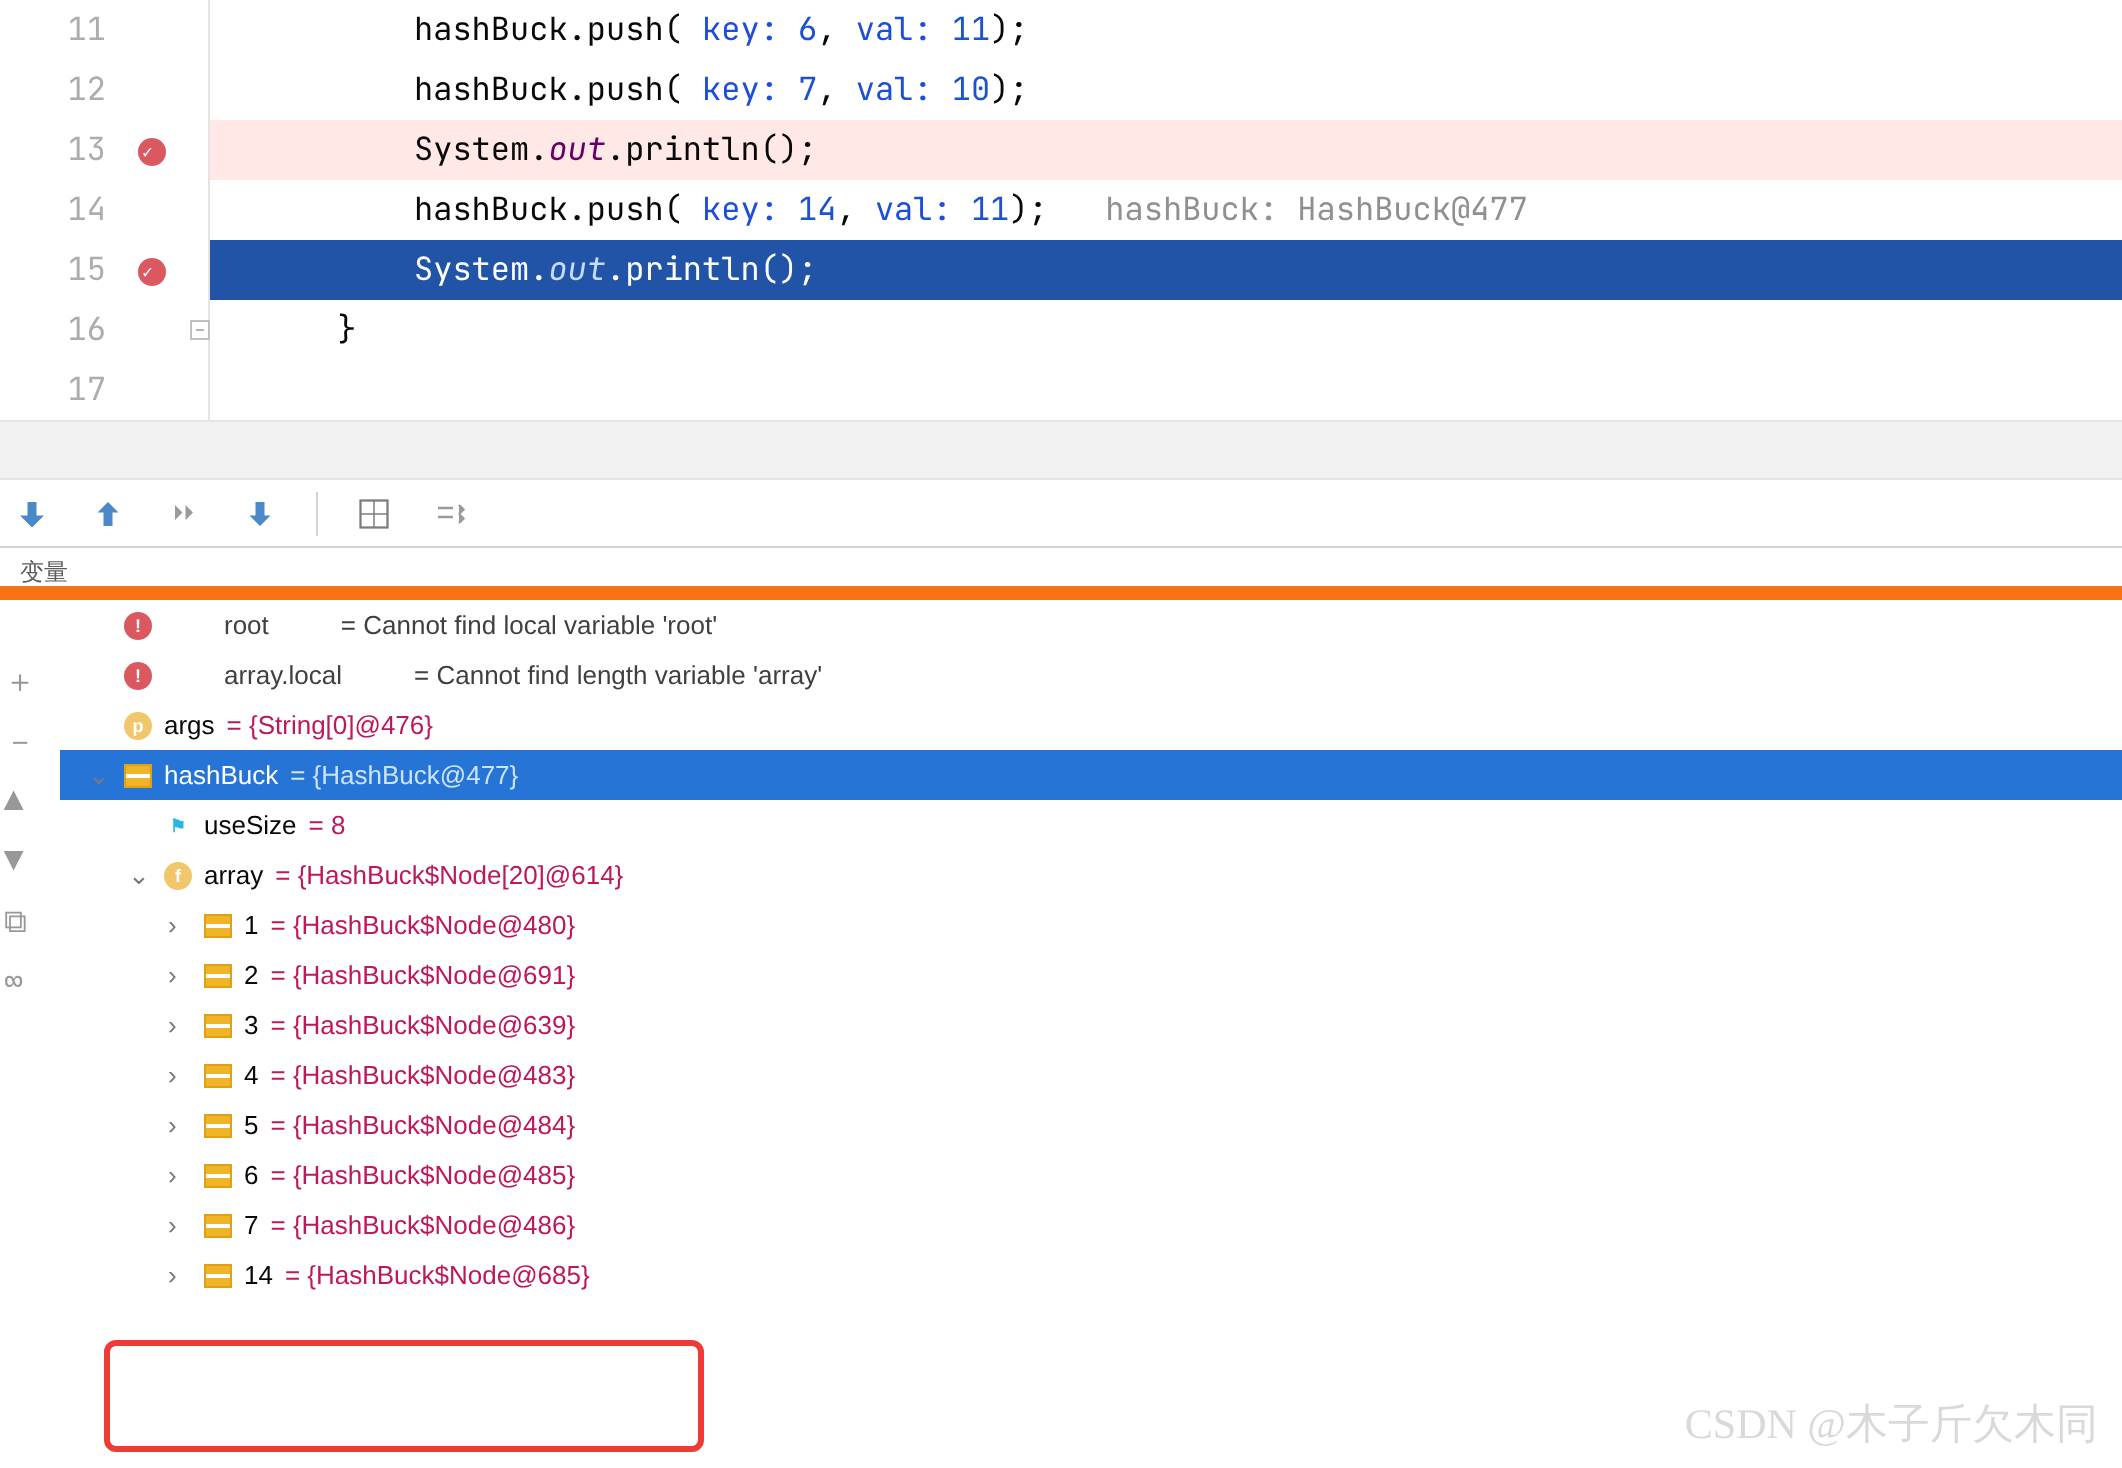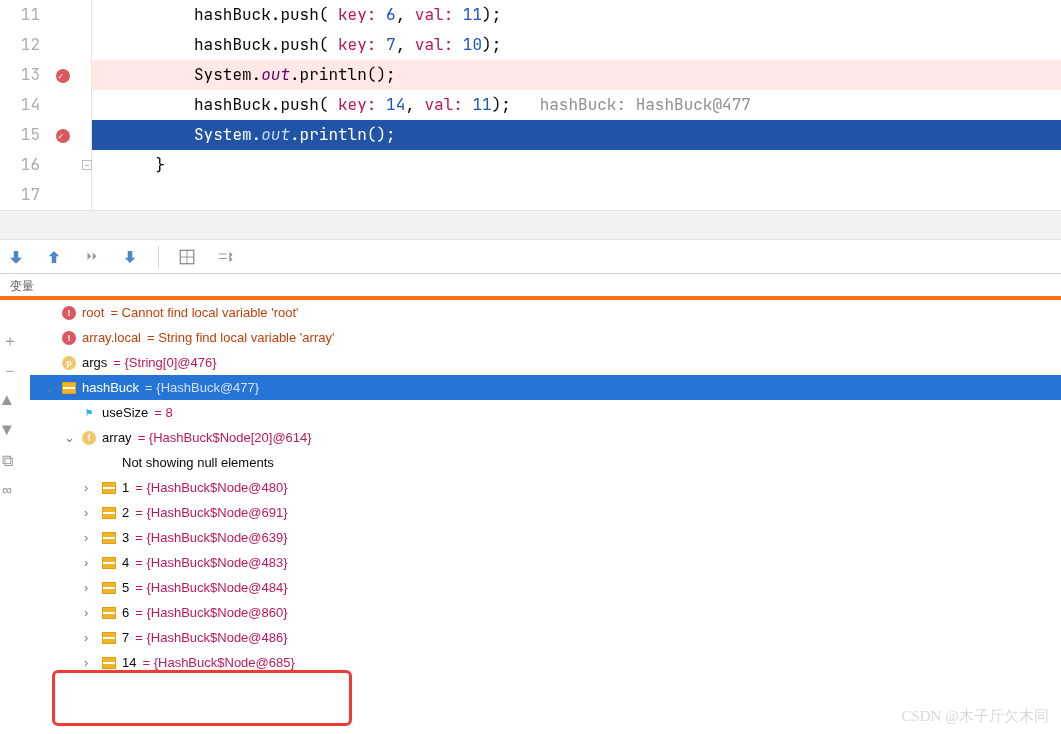--- a/index.html
+++ b/index.html
@@ -9,20 +9,21 @@
     color: #080808;
     width: 1061px;
     height: 734px;
     overflow: hidden;
     position: relative;
   }
   
   .editor {
     display: flex;
     background: #ffffff;
+    margin-left: 13px;
   }
   .gutter {
     width: 50px;
     text-align: right;
     padding-right: 10px;
     color: #adadad;
     font-size: 16px;
     font-family: "JetBrains Mono", Consolas, monospace;
     user-select: none;
     border-right: 0px solid transparent;
@@ -41,21 +42,21 @@
     font-size: 16px;
     font-family: "JetBrains Mono","Microsoft YaHei",Consolas, monospace;
     white-space: pre;
     position: relative;
   }
   .code-row, .gutter-row, .bp-row, .fold-row {
     height: 30px;
     line-height: 30px;
   }
   .code-row { padding-left: 6px; }
-  .kw-gray { color: #be185d; font-style: normal; }
+  .kw-gray { color: #1d4ed8; font-style: normal; }
   .ital { font-style: italic; color:#660066;}
   .ital-gray { color:#909090; }
   .num { color:#1c52cc;}
   .bp-icon{
     display:inline-block;width:14px;height:14px;border-radius:50%;
     background:#db5860;position:relative;top:3px;left:6px;
   }
   .bp-icon::after{
     content:"✓";color:#fff;font-size:9px;position:absolute;left:2px;top:-8px;
   }
@@ -76,54 +77,54 @@
   .tool-strip{
     height:34px;display:flex;align-items:center;gap:18px;padding:0 6px;
     border-bottom:1px solid #d1d1d1;
   }
   .tool-strip .tool{width:20px;height:20px;display:flex;align-items:center;justify-content:center;color:#6e6e6e;}
   .tool svg{width:18px;height:18px;}
   .tool.sep{width:1px;height:22px;background:#d4d4d4;}
   
   .vars-header{
     height:26px;padding:4px 10px;font-size:12px;color:#5c5c5c;
-    border-bottom:4px solid #f97316;font-family:"Microsoft YaHei",sans-serif;
+    border-bottom:7px solid #f97316;font-family:"Microsoft YaHei",sans-serif;
   }
   .left-rail{
     position:absolute;left:0;top:324px;width:20px;display:flex;flex-direction:column;gap:14px;align-items:center;padding-top:6px;
   }
   .left-rail .rbtn{width:16px;height:16px;color:#989898;}
   .vars-body{
     font-family:"Microsoft YaHei","Segoe UI",sans-serif;
     font-size:13px;padding-left:30px;
   }
   .var-row{
     height:25px;display:flex;align-items:center;gap:6px;padding-left:14px;
   }
   .var-row.selected{background:#2675d6;color:#fff;}
   .var-row.selected .vg{color:#cde2ff!important;}
-  .err-text{color:#c2410c;}
+  .err-text{color:#404040;margin-left:30px;}
   .vval{color:#be185d;}
   .chev{width:12px;display:inline-block;color:#7a7a7a;}
   .ic{width:14px;height:14px;display:inline-flex;align-items:center;justify-content:center;border-radius:3px;font-size:9px;font-weight:bold;}
   .ic-oct{color:#fff;background:#db5860;border-radius:50%;}
   .ic-p{background:#f2c66b;color:#fff;border-radius:50%;}
   .ic-f{background:#f2c66b;color:#fff;border-radius:50%;}
   .ic-flag{color:#26b8e0;}
   .ic-node{
     width:14px;height:12px;background:linear-gradient(#f0b429 0 40%,#fff 40% 60%,#f0b429 60% 100%);
     border:1px solid #e0a010;display:inline-block;
   }
   .depth1{padding-left:34px;}
   .depth2{padding-left:54px;}
   .highlight-box{
     position:absolute;border:3px solid #ef3b36;border-radius:6px;
   }
   .watermark{
-    position:absolute;right:12px;bottom:8px;color:#d9d9d9;font-size:15px;font-family:"Microsoft YaHei";
+    position:absolute;right:12px;bottom:8px;color:#d9d9d9;font-size:21px;font-family:"Microsoft YaHei";
     pointer-events:none;
   }
 </style>
 </head>
 <body>
 
 <div class="editor">
   <div class="gutter" id="gutter">
       <div class="gutter-row">11</div>
       <div class="gutter-row">12</div>
@@ -206,21 +207,21 @@
     <div class="var-row  ">
       <span class="chev"></span>
       <span class="ic ic-oct">!</span> 
       <span class="err-text">root</span>
       <span class="err-text"> = Cannot find local variable 'root'</span>
     </div>
     <div class="var-row  ">
       <span class="chev"></span>
       <span class="ic ic-oct">!</span> 
       <span class="err-text">array.local</span>
-      <span class="err-text"> = String find local variable 'array'</span>
+      <span class="err-text"> = Cannot find length variable 'array'</span>
     </div>
     <div class="var-row  ">
       <span class="chev"></span>
       <span class="ic ic-p">p</span> 
       <span>args</span>
       <span class="vval vg"> = {String[0]@476}</span>
     </div>
     <div class="var-row  selected">
       <span class="chev">⌄</span>
       <span class="ic-node"></span> 
@@ -233,25 +234,20 @@
       <span>useSize</span>
       <span class="vval vg"> = 8</span>
     </div>
     <div class="var-row depth1 ">
       <span class="chev">⌄</span>
       <span class="ic ic-f">f</span> 
       <span>array</span>
       <span class="vval vg"> = {HashBuck$Node[20]@614}</span>
     </div>
     <div class="var-row depth2 ">
-      <span class="chev"></span>
-      <span style="width:14px;display:inline-block"></span> 
-      <span>Not showing null elements</span>
-    </div>
-    <div class="var-row depth2 ">
       <span class="chev">›</span>
       <span class="ic-node"></span> 
       <span>1</span>
       <span class="vval vg"> = {HashBuck$Node@480}</span>
     </div>
     <div class="var-row depth2 ">
       <span class="chev">›</span>
       <span class="ic-node"></span> 
       <span>2</span>
       <span class="vval vg"> = {HashBuck$Node@691}</span>
@@ -271,21 +267,21 @@
     <div class="var-row depth2 ">
       <span class="chev">›</span>
       <span class="ic-node"></span> 
       <span>5</span>
       <span class="vval vg"> = {HashBuck$Node@484}</span>
     </div>
     <div class="var-row depth2 ">
       <span class="chev">›</span>
       <span class="ic-node"></span> 
       <span>6</span>
-      <span class="vval vg"> = {HashBuck$Node@860}</span>
+      <span class="vval vg"> = {HashBuck$Node@485}</span>
     </div>
     <div class="var-row depth2 ">
       <span class="chev">›</span>
       <span class="ic-node"></span> 
       <span>7</span>
       <span class="vval vg"> = {HashBuck$Node@486}</span>
     </div>
     <div class="var-row depth2 ">
       <span class="chev">›</span>
       <span class="ic-node"></span> 

